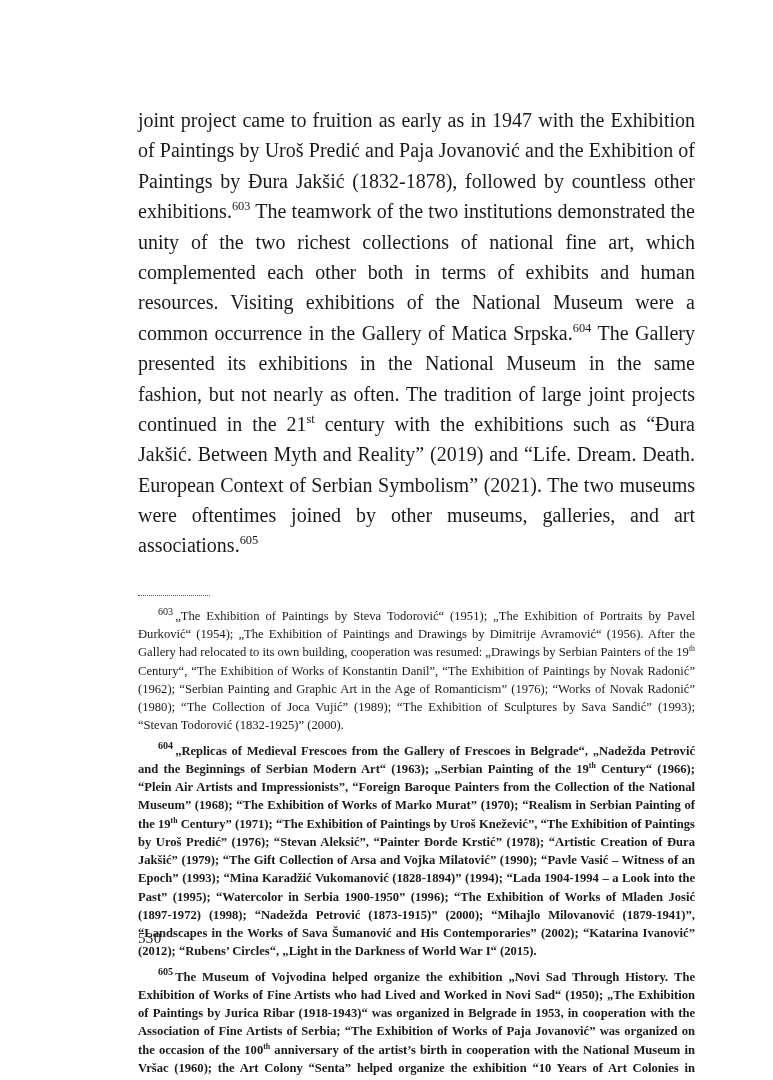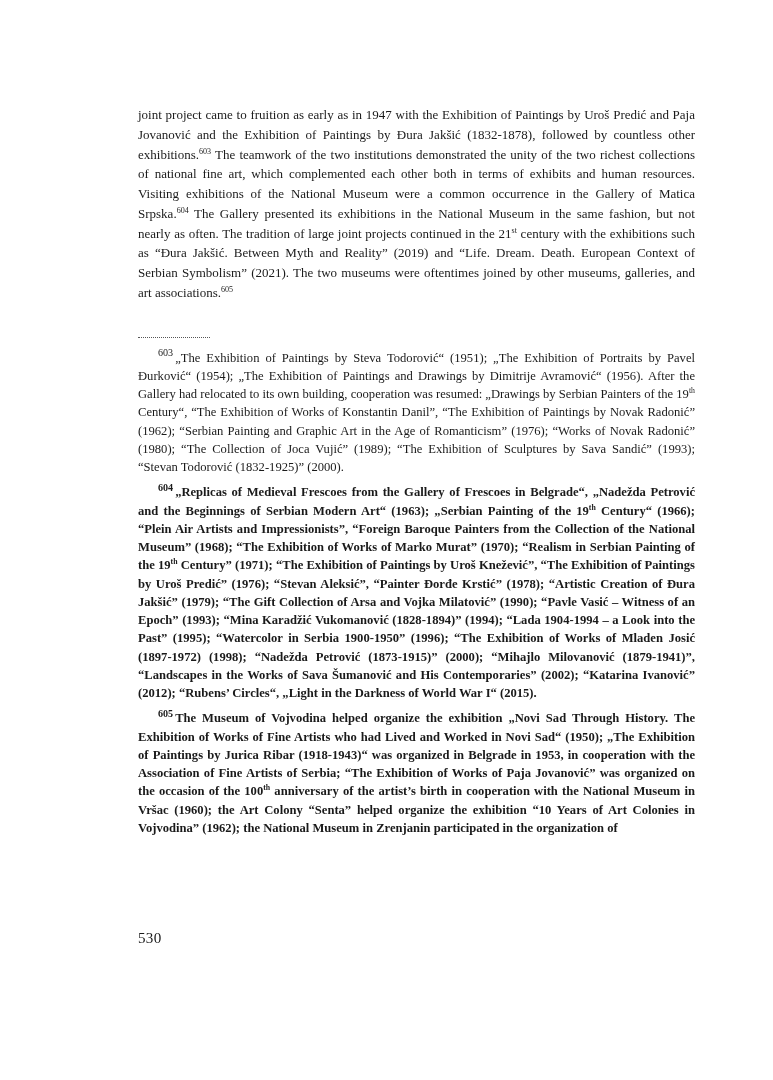--- a/index.html
+++ b/index.html
@@ -14,21 +14,21 @@
     color: #1a1a1a;
   }
   .page {
     position: relative;
     width: 773px;
     height: 1080px;
     box-sizing: border-box;
     padding: 105px 78px 0 138px;
   }
   .body-text {
-    font-size: 13px;
+    font-size: 20px;
     line-height: 1.52;
     text-align: justify;
     text-justify: inter-word;
     hyphens: none;
     letter-spacing: 0.0px;
   }
   .body-text p {
     margin: 0;
     text-indent: 0;
   }

